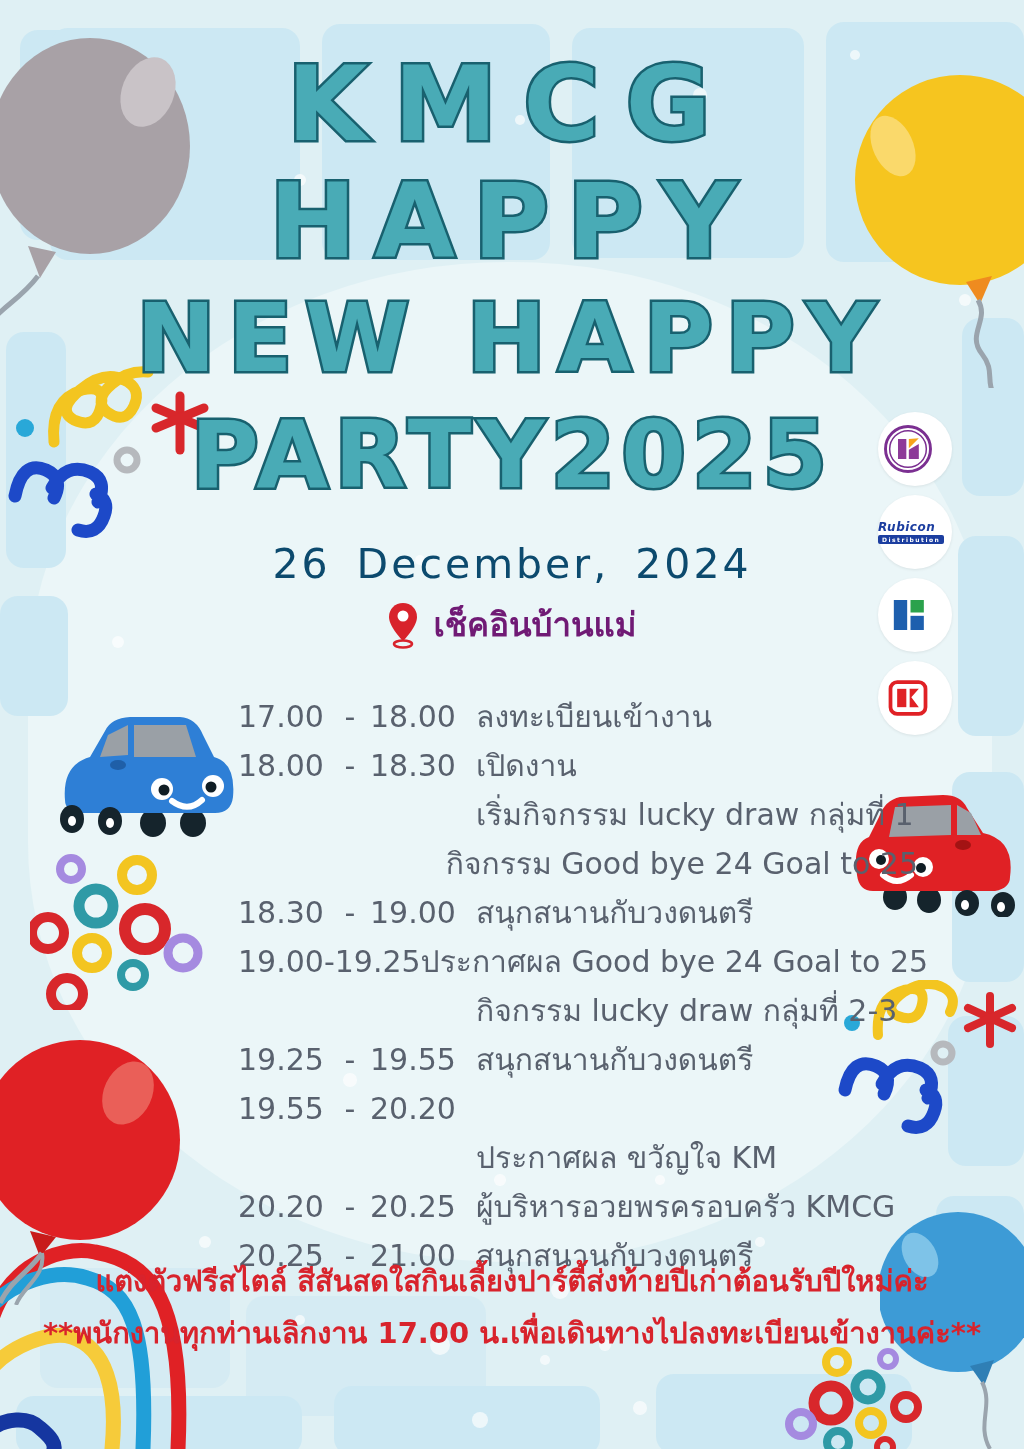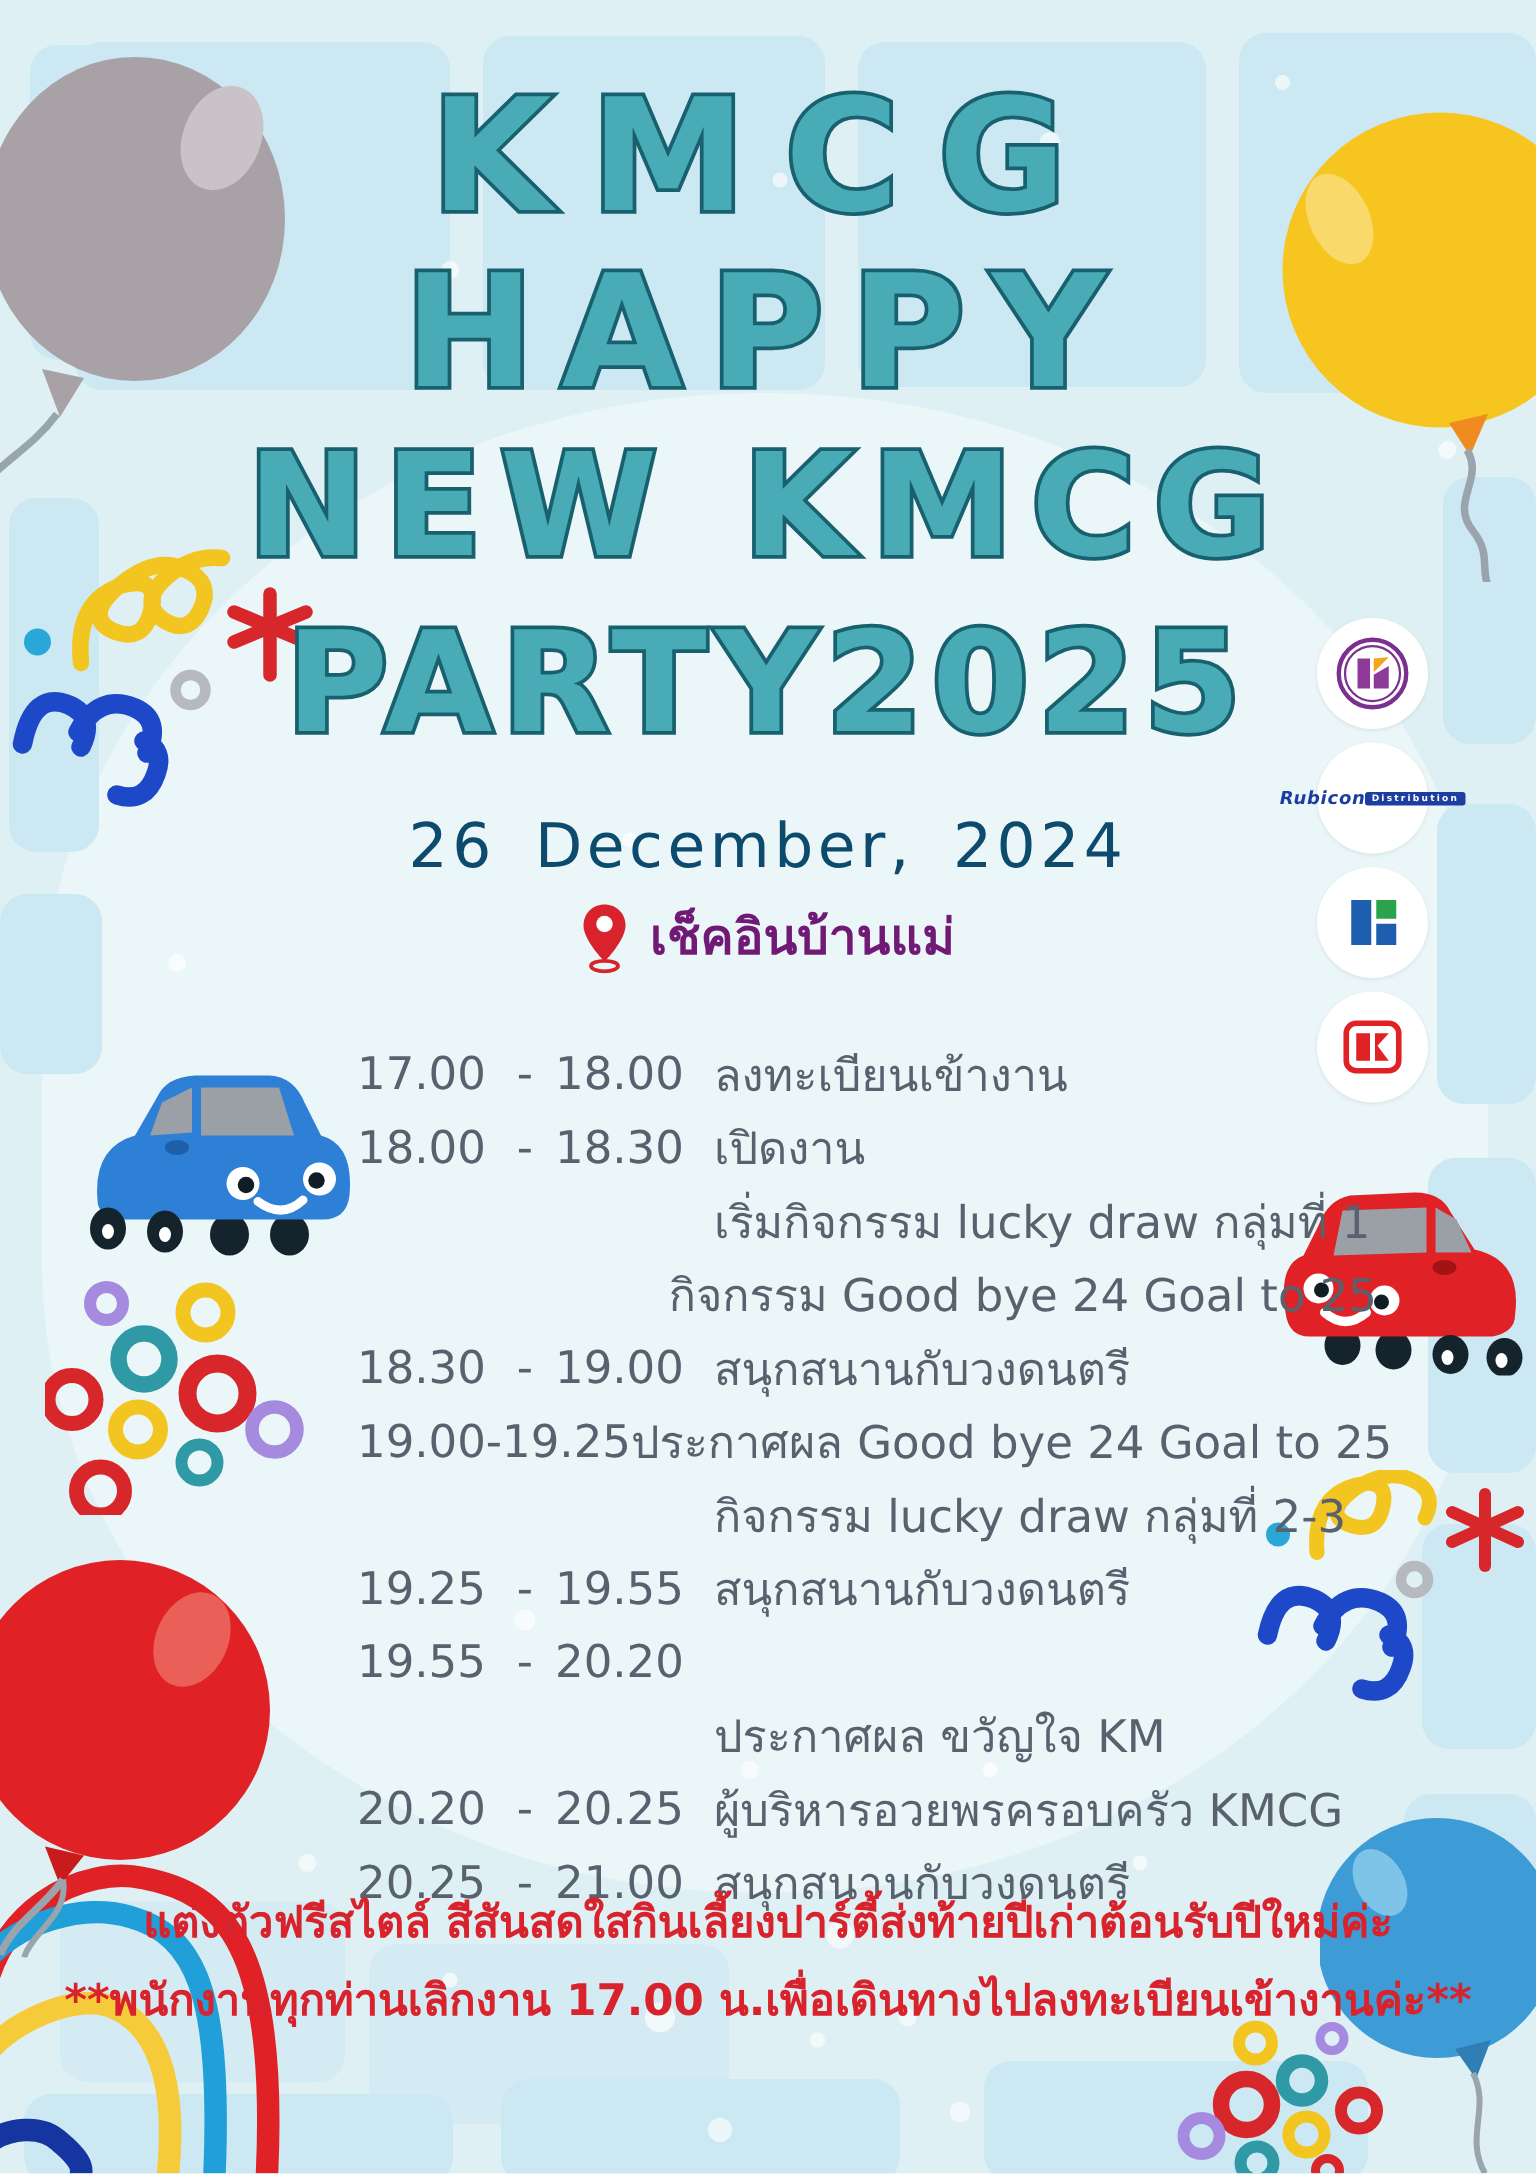--- a/index.html
+++ b/index.html
@@ -54,22 +54,22 @@
   .note {
     position:absolute; left:0; width:100%; text-align:center;
     color:#d8232c; font-size:29px; font-weight:700;
   }
   .note1 { top:1258px; }
   .note2 { top:1310px; }
   
   .logos { position:absolute; left:878px; top:412px; z-index:5; }
   .logo-circle {
     width:74px; height:74px; border-radius:50%; background:#ffffff;
-    margin-bottom:9px; display:flex; align-items:center; justify-content:center;
-    flex-direction:row; box-shadow:0 1px 3px rgba(0,0,0,.08);
+    margin-bottom:9px; display:flex; align-items:flex-start; justify-content:center;
+    flex-direction:column; box-shadow:0 1px 3px rgba(0,0,0,.08);
   }
   .rub-name { font-size:12px; font-weight:800; font-style:italic; color:#1c3ea0; letter-spacing:.5px; }
   .rub-sub  { font-size:6px; font-weight:700; color:#ffffff; background:#1c3ea0;
               padding:1px 4px; border-radius:2px; letter-spacing:1.5px; margin-top:1px; }
 </style>
 </head>
 <body>
 
 <div class="poster">
 
@@ -249,21 +249,21 @@
       <ellipse cx="110" cy="120" rx="4" ry="5" fill="#ffffff"></ellipse>
     <ellipse cx="148" cy="120" rx="12" ry="13" fill="#15242c"></ellipse>
       <ellipse cx="146" cy="122" rx="4" ry="5" fill="#ffffff"></ellipse>
   </svg>
 
   <div class="content">
 
     <div class="title-block">
       <div class="title-line t1">KMCG</div>
       <div class="title-line t2">HAPPY</div>
-      <div class="title-line t3">NEW KMCG</div>
+      <div class="title-line t3">NEW HAPPY</div>
       <div class="title-line t4">PARTY2025</div>
     </div>
 
     <div class="date-line">26 December, 2024</div>
 
     <div class="loc-line">
       <svg width="32" height="48" viewBox="0 0 32 48">
         <path d="M16 2 C8 2 2 8 2 16 C2 26 16 40 16 40 C16 40 30 26 30 16 C30 8 24 2 16 2 Z" fill="#d8232c"></path>
         <circle cx="16" cy="15" r="5.5" fill="#ffffff"></circle>
         <ellipse cx="16" cy="43" rx="9" ry="3.5" stroke="#d8232c" stroke-width="2.5" fill="none"></ellipse>

